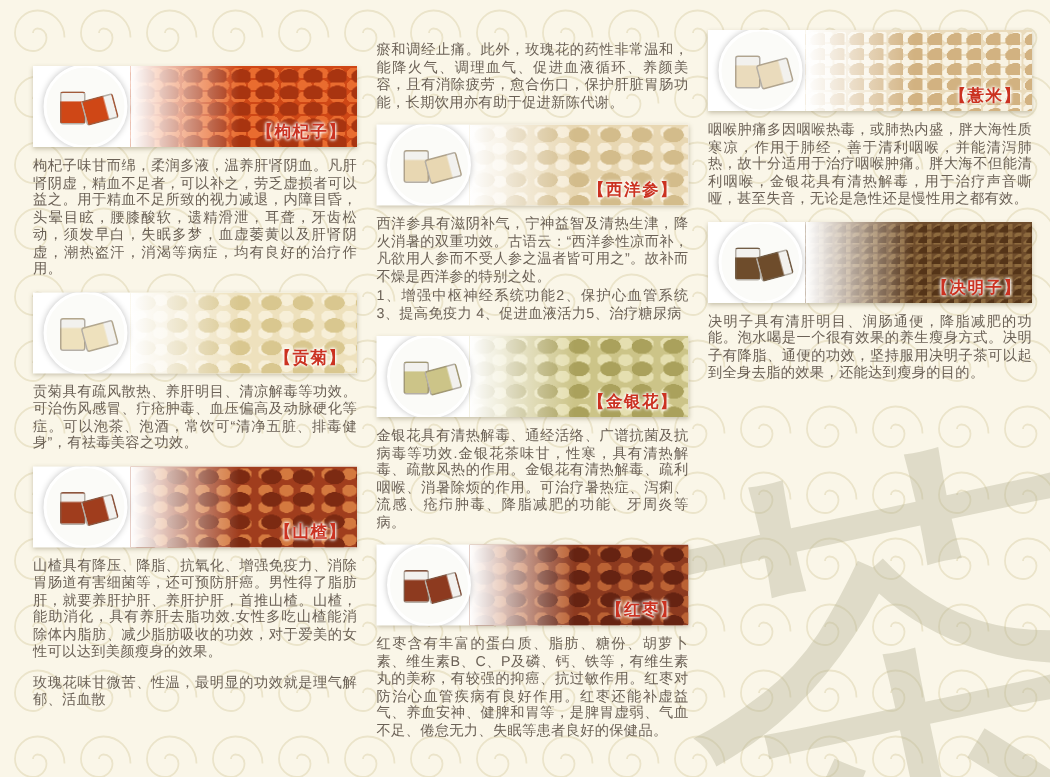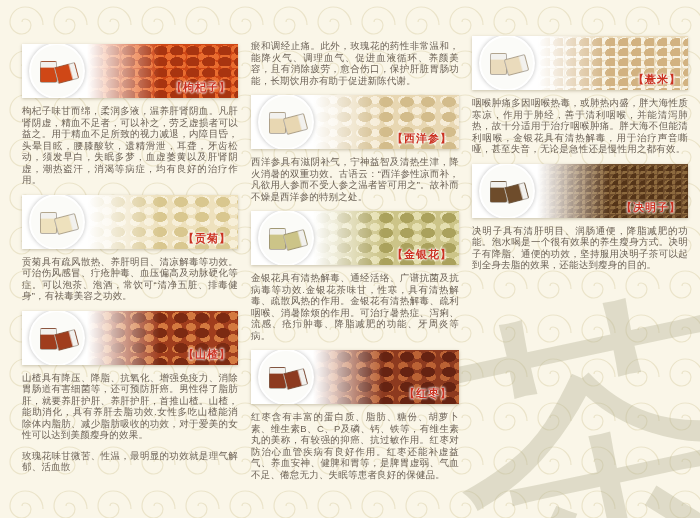--- a/index.html
+++ b/index.html
@@ -14,22 +14,22 @@
   .watermark{
     position:absolute;right:-50px;bottom:-85px;z-index:1;
     font-family:"Liberation Serif","DejaVu Serif",serif;
     font-size:300px;line-height:1;
     color:rgba(178,176,148,.38);
     transform:rotate(-12deg);
     pointer-events:none;
   }
   .col{position:absolute;z-index:2;}
   #col-left{left:22px;top:44px;width:216px;}
-  #col-mid{left:251px;top:40px;width:208px;}
-  #col-right{left:472px;top:36px;width:216px;}
+  #col-mid{left:251px;top:28px;width:208px;}
+  #col-right{left:472px;top:20px;width:216px;}
 
   .photo{
     position:relative;height:54px;background:#fff;
     box-shadow:0 1px 3px rgba(140,128,96,.45);
     overflow:hidden;
   }
   .tex{
     position:absolute;top:0;right:0;bottom:0;left:30%;
     background-color:var(--base);
     background-image:
@@ -153,20 +153,21 @@
   <section class="item ing-xiyangshen">
     <div class="photo">
       <div class="tex"></div>
       <div class="inset">
         <i class="jar jar-a"></i>
         <i class="jar jar-b"></i>
       </div>
       <span class="label">【西洋参】</span>
     </div>
     <p class="desc">西洋参具有滋阴补气，宁神益智及清热生津，降火消暑的双重功效。古语云：“西洋参性凉而补，凡欲用人参而不受人参之温者皆可用之”。故补而不燥是西洋参的特别之处。</p>
+    <p class="desc list">1、增强中枢神经系统功能2、保护心血管系统3、提高免疫力 4、促进血液活力5、治疗糖尿病</p>
   </section>
 
   <section class="item ing-jinyinhua">
     <div class="photo">
       <div class="tex"></div>
       <div class="inset">
         <i class="jar jar-a"></i>
         <i class="jar jar-b"></i>
       </div>
       <span class="label">【金银花】</span>

